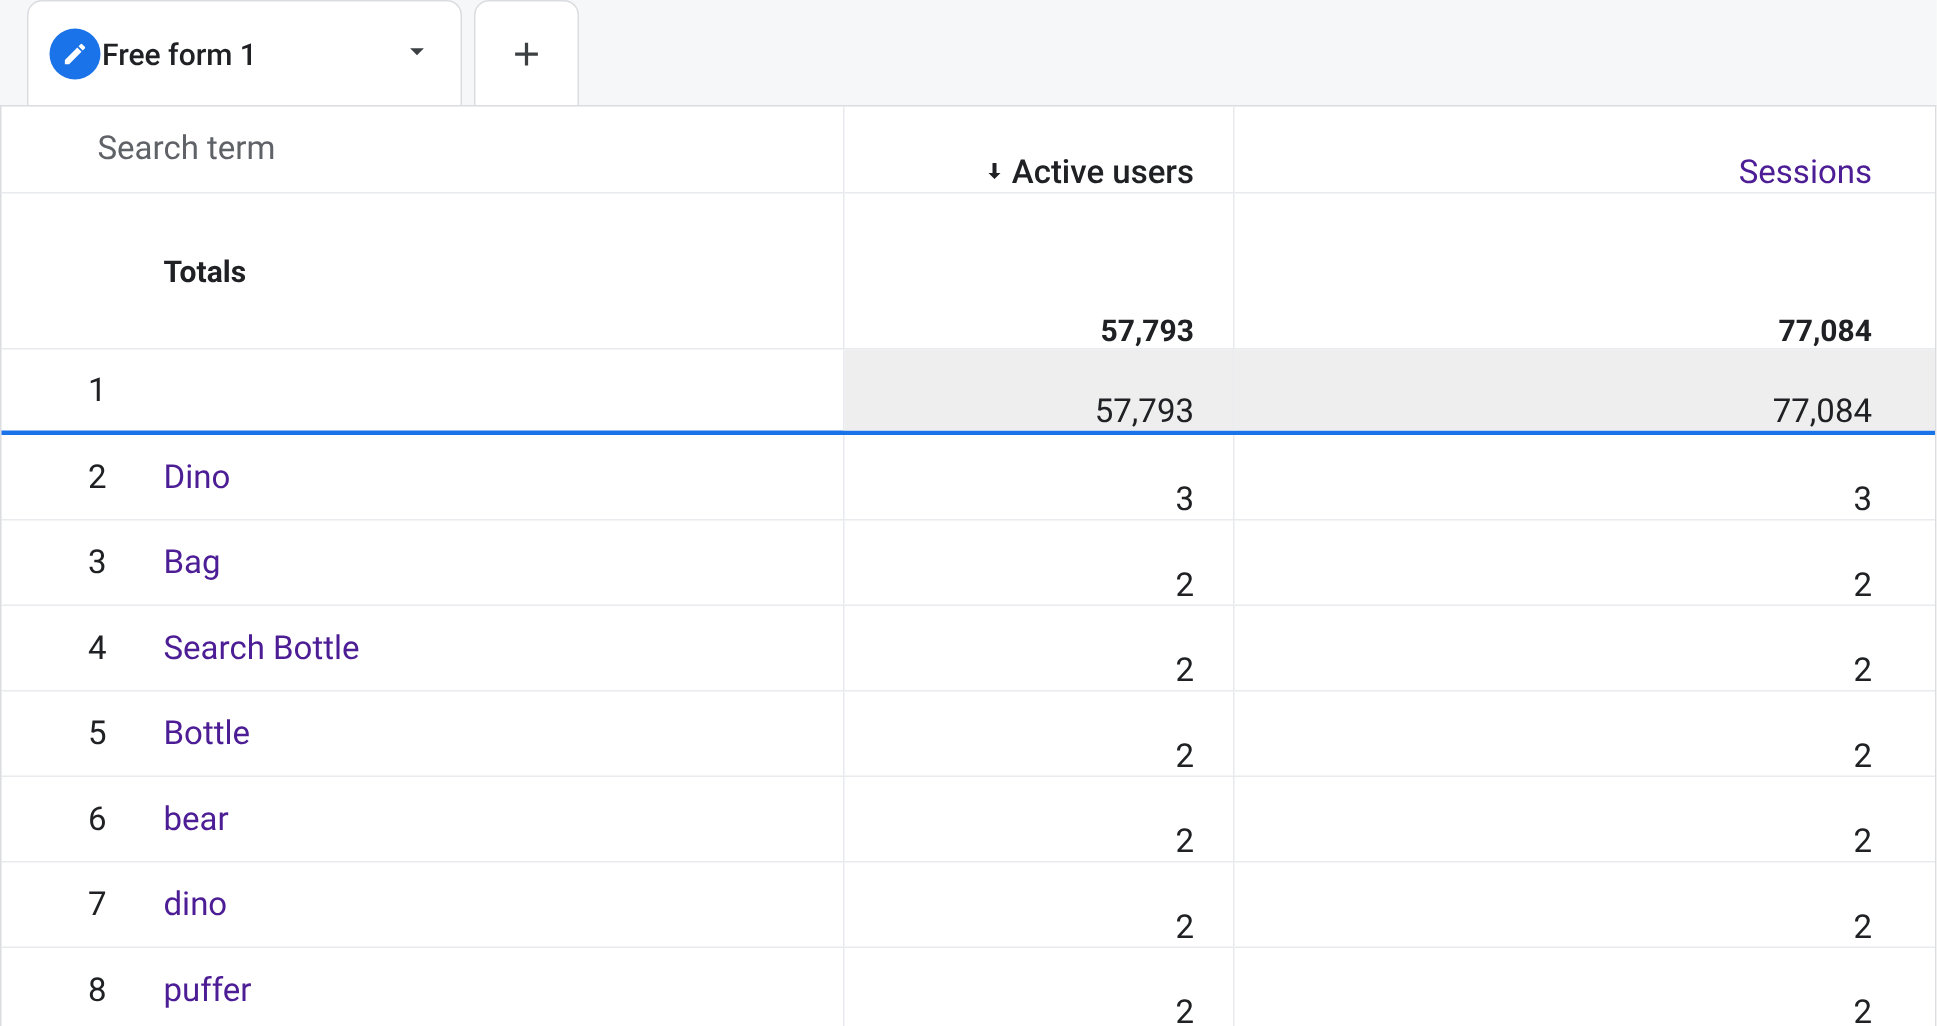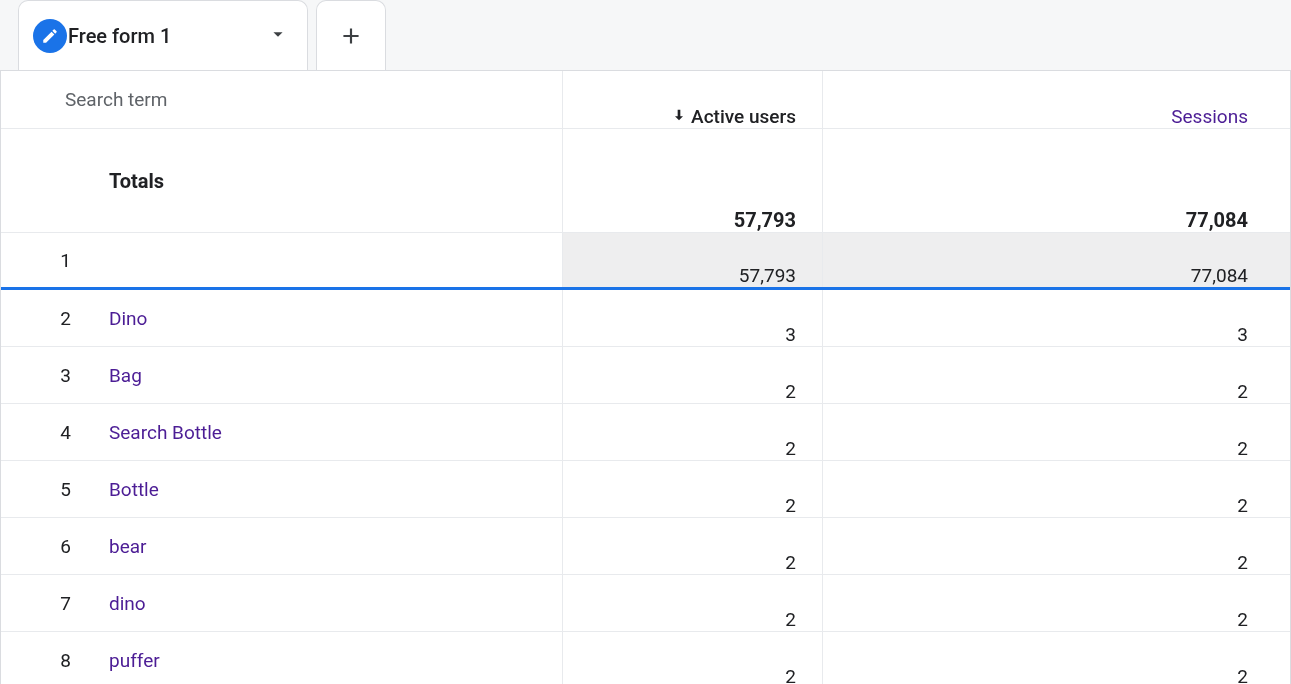--- a/index.html
+++ b/index.html
@@ -60,21 +60,21 @@
   .sheet {
     background: #fff;
     border: 1px solid #dadce0;
     border-bottom: none;
     margin: 0;
   }
   .row {
     display: flex;
     align-items: center;
     border-bottom: 1px solid #e8eaed;
-    font-size: 19px;
+    font-size: 22px;
   }
   .row.header { height: 58px; }
   .row.totals { height: 104px; font-weight: 700; font-size: 20px; }
   .row.data   { height: 57px; }
 
   .row.highlight .cell-num1,
   .row.highlight .cell-num2 {
     background: #eeeeef;
   }
   .row.highlight {

